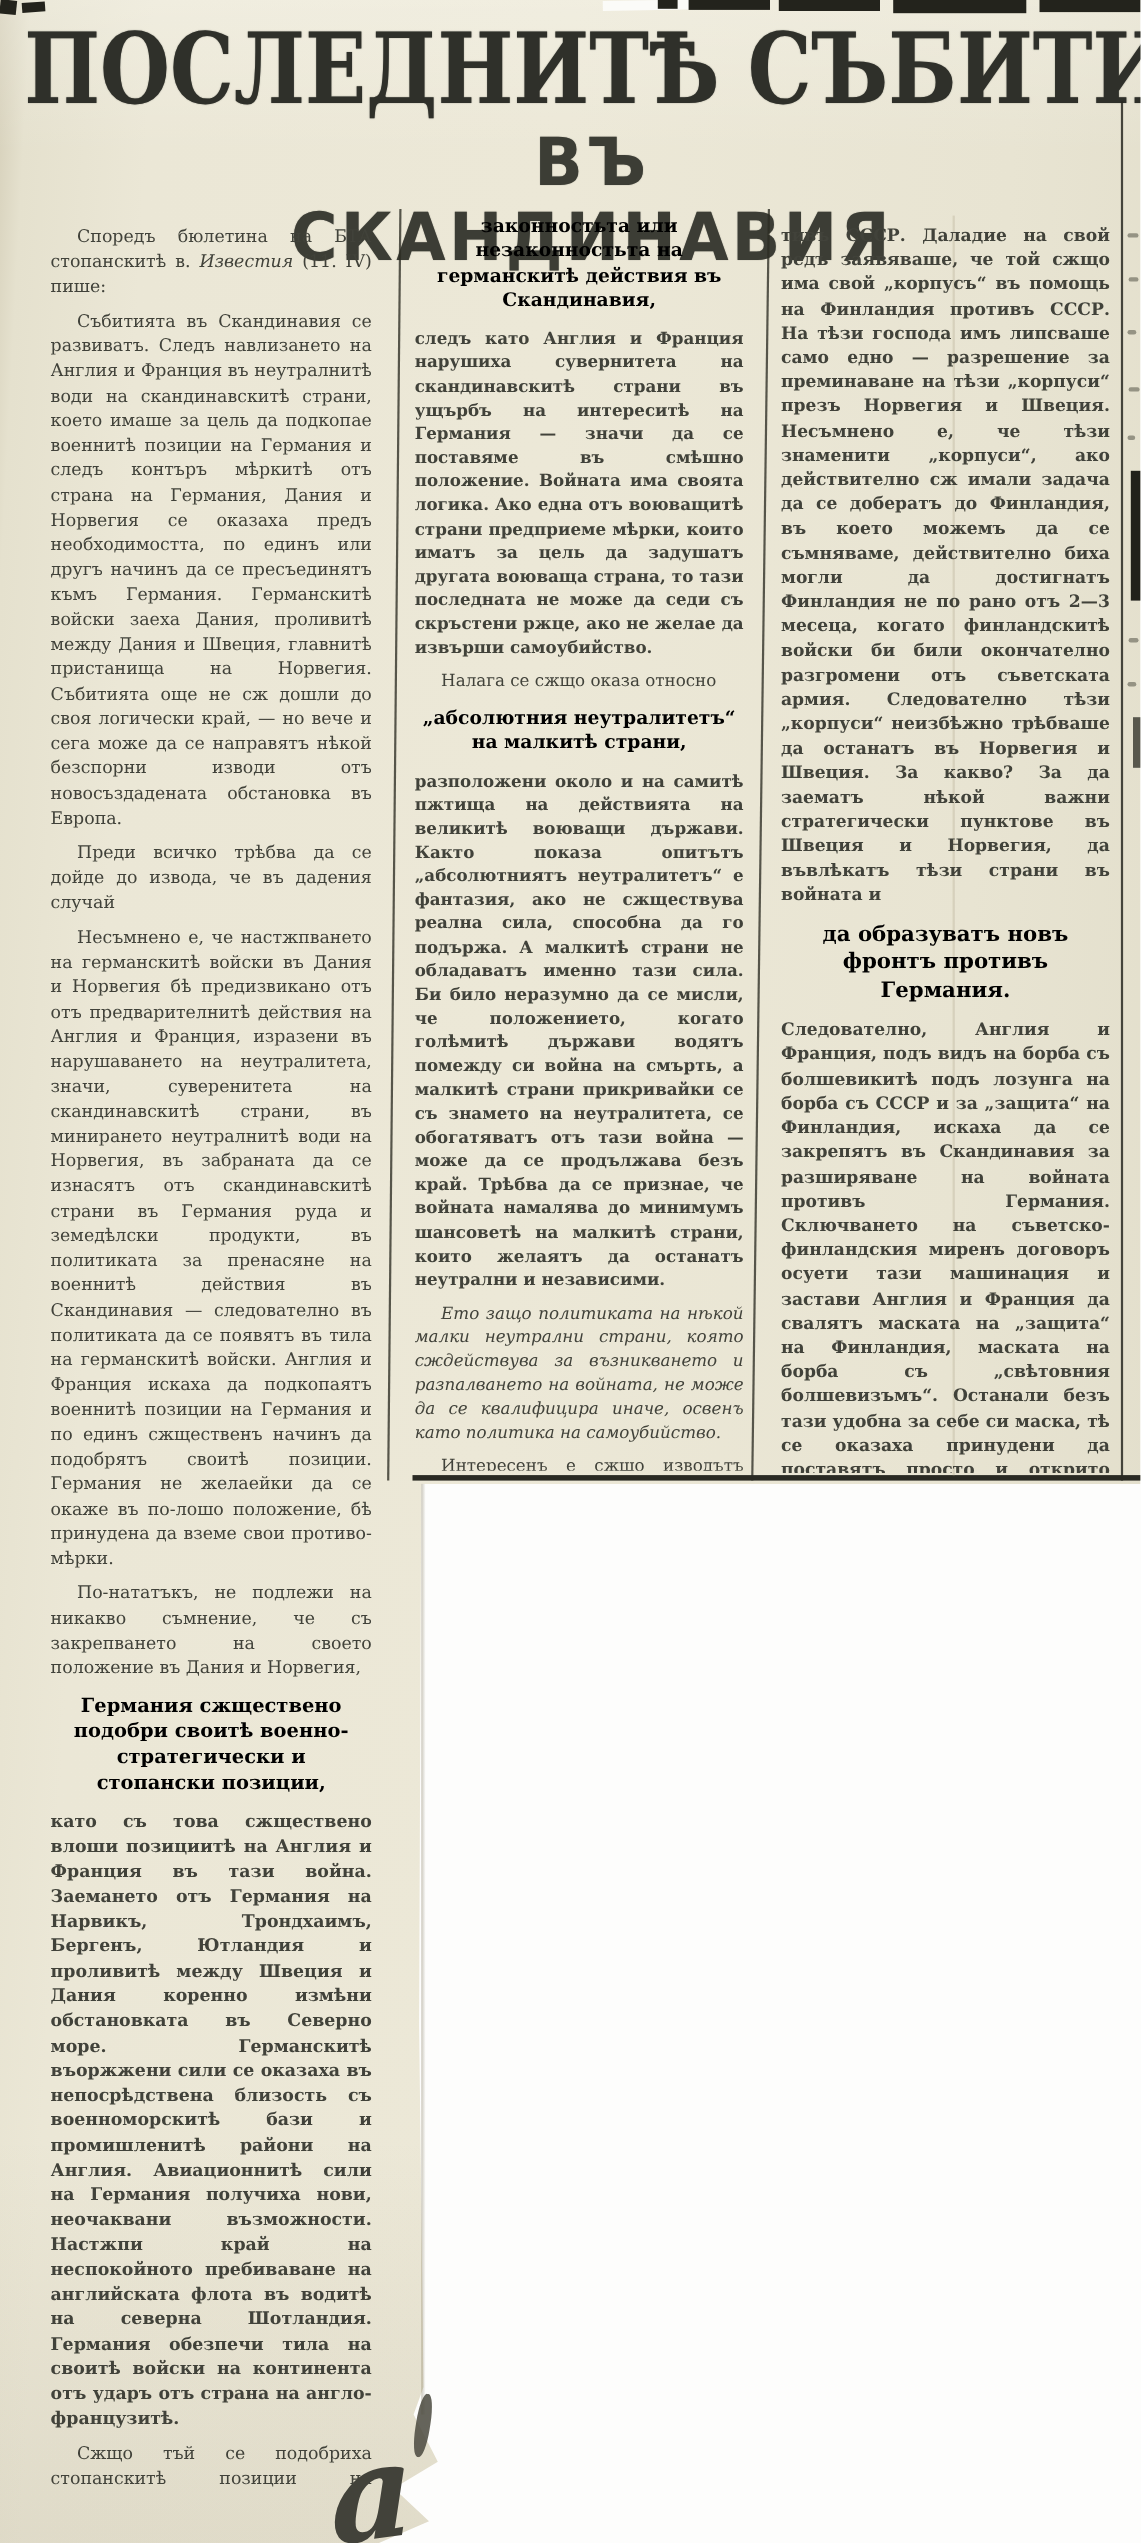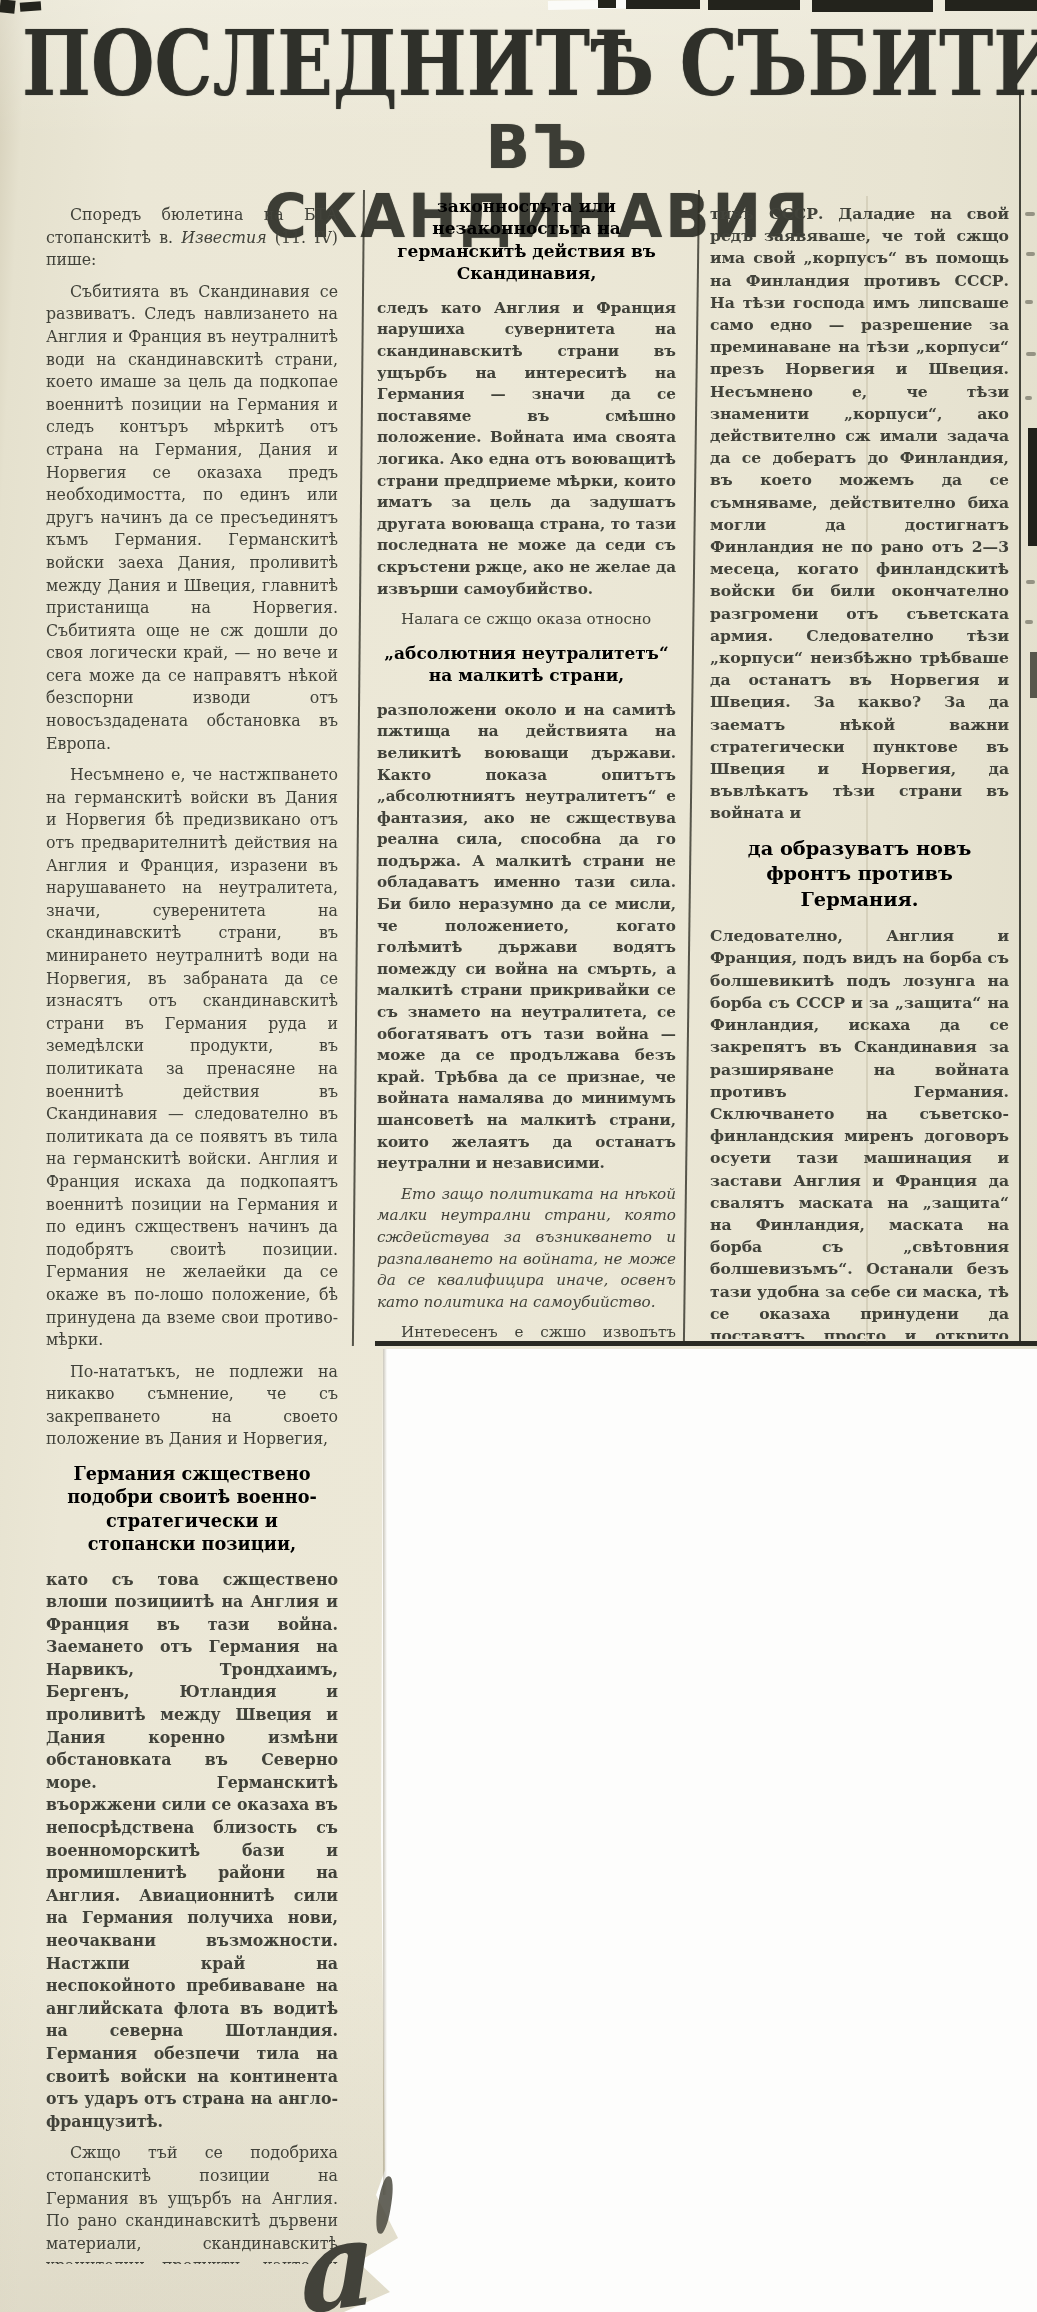--- a/index.html
+++ b/index.html
@@ -97,20 +97,21 @@
   <div class="sliver" style="left:1026px;top:252px;width:9px;"></div>
   <div class="sliver" style="left:1025px;top:300px;width:8px;"></div>
   <div class="sliver" style="left:1026px;top:352px;width:10px;"></div>
   <div class="sliver" style="left:1025px;top:396px;width:7px;"></div>
   <div class="sliver" style="left:1026px;top:580px;width:9px;"></div>
   <div class="sliver" style="left:1025px;top:620px;width:8px;"></div>
 
   <div class="col col-left">
     <p class="p"><span>Споредъ бюлетина на БТА стопанскитѣ в. </span><span class="npname">Известия</span><span> (11. IV) пише:</span></p>
     <p class="p">Събитията въ Скандинавия се развиватъ. Следъ навлизането на Англия и Франция въ неутралнитѣ води на скандинавскитѣ страни, което имаше за цель да подкопае военнитѣ позиции на Германия и следъ контъръ мѣркитѣ отъ страна на Германия, Дания и Норвегия се оказаха предъ необходимостта, по единъ или другъ начинъ да се пресъединятъ къмъ Германия. Германскитѣ войски заеха Дания, проливитѣ между Дания и Швеция, главнитѣ пристанища на Норвегия. Събитията още не сж дошли до своя логически край, — но вече и сега може да се направятъ нѣкой безспорни изводи отъ новосъздадената обстановка въ Европа.</p>
+    <p class="p">Преди всичко трѣбва да се дойде до извода, че въ дадения случай</p>
     <p class="p">Несъмнено е, че настжпването на германскитѣ войски въ Дания и Норвегия бѣ предизвикано отъ отъ предварителнитѣ действия на Англия и Франция, изразени въ нарушаването на неутралитета, значи, суверенитета на скандинавскитѣ страни, въ минирането неутралнитѣ води на Норвегия, въ забраната да се изнасятъ отъ скандинавскитѣ страни въ Германия руда и земедѣлски продукти, въ политиката за пренасяне на военнитѣ действия въ Скандинавия — следователно въ политиката да се появятъ въ тила на германскитѣ войски. Англия и Франция искаха да подкопаятъ военнитѣ позиции на Германия и по единъ сжщественъ начинъ да подобрятъ своитѣ позиции. Германия не желаейки да се окаже въ по-лошо положение, бѣ принудена да вземе свои противо-мѣрки.</p>
     <p class="p">По-нататъкъ, не подлежи на никакво съмнение, че съ закрепването на своето положение въ Дания и Норвегия,</p>
     <p class="subhead">Германия сжществено подобри своитѣ военно-стратегически и стопански позиции,</p>
     <p class="p noindent">като съ това сжществено влоши позициитѣ на Англия и Франция въ тази война. Заемането отъ Германия на Нарвикъ, Трондхаимъ, Бергенъ, Ютландия и проливитѣ между Швеция и Дания коренно измѣни обстановката въ Северно море. Германскитѣ въоржжени сили се оказаха въ непосрѣдствена близость съ военноморскитѣ бази и промишленитѣ райони на Англия. Авиационнитѣ сили на Германия получиха нови, неочаквани възможности. Настжпи край на неспокойното пребиваване на английската флота въ водитѣ на северна Шотландия. Германия обезпечи тила на своитѣ войски на континента отъ ударъ отъ страна на англо-французитѣ.</p>
     <p class="p">Сжщо тъй се подобриха стопанскитѣ позиции на Германия въ ущърбъ на Англия. По рано скандинавскитѣ дървени материали, скандинавскитѣ хранителни продукти, както и желѣзната руда се изнасяха въ Англия. Сега тѣ ще се изнасятъ въ Германия. Ние вече не говоримъ за това, че въ орбитата на Германия се оказа сжщо и Швеция, излазътъ на която въ Северно море и Атлантическия океанъ се намира сега въ ржцетѣ на Германия и която не може вече да не държи смѣтка за интереситѣ на Германия.</p>
 
   </div>
 
   <div class="col col-middle">
     <p class="subhead" style="margin-top:0;">законностьта или незаконностьта на германскитѣ действия въ Скандинавия,</p>

